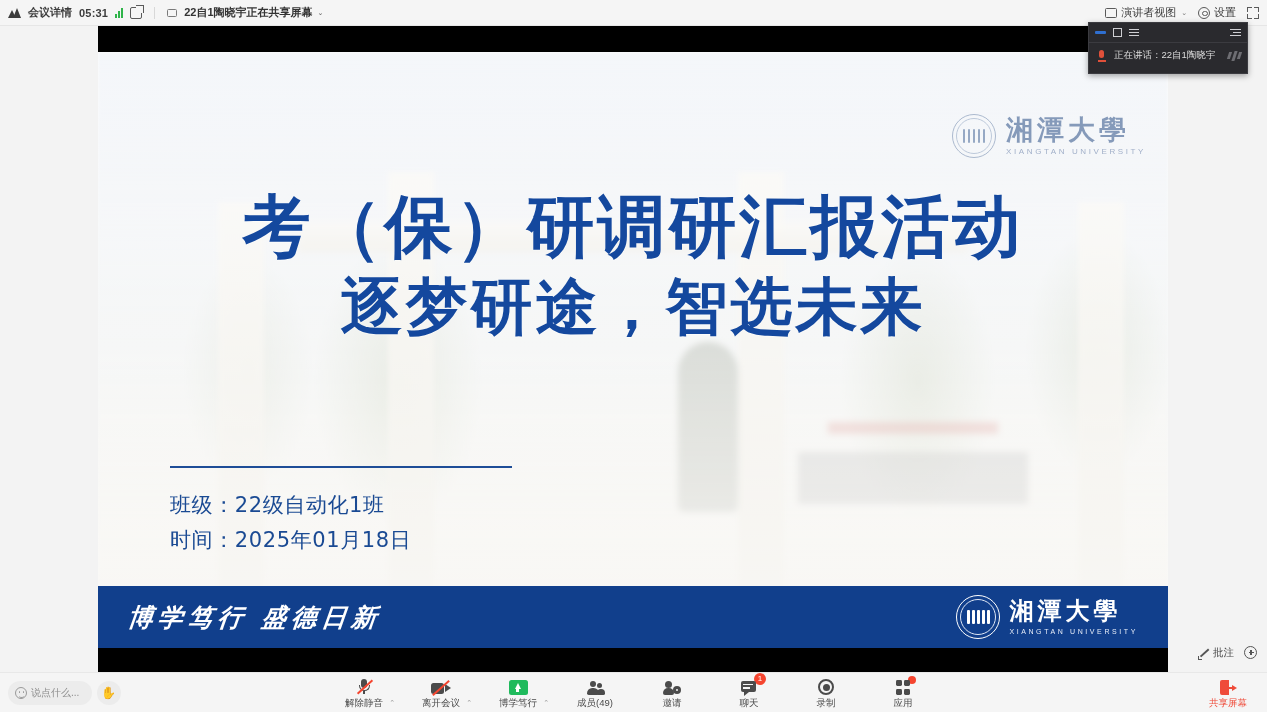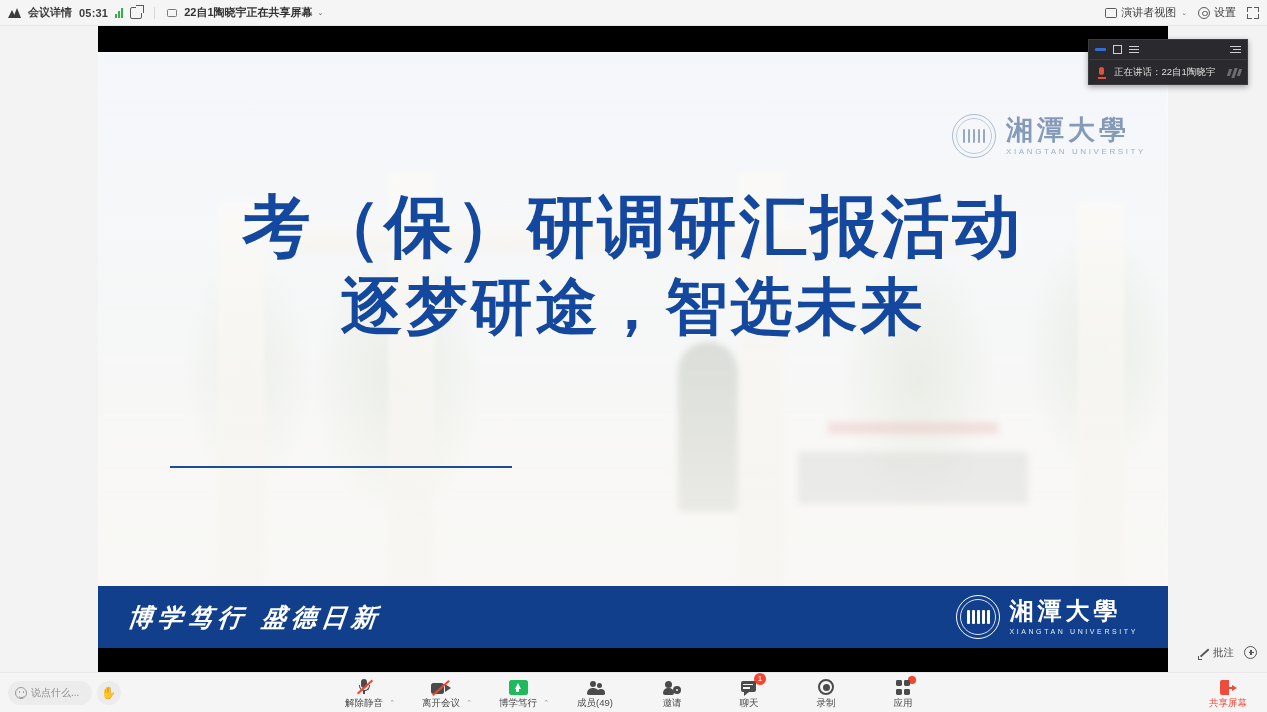--- a/index.html
+++ b/index.html
@@ -130,24 +130,23 @@
   }
   .footer-logo { margin-left:auto; display:flex; align-items:center; gap:9px; }
   .footer-logo .seal { border-color:#fff; }
   .footer-logo .seal::before { border-color:#dfe7f5; }
   .footer-logo .seal .cols b { background:#fff; }
   .footer-logo .logo-cn { color:#fff; font-size:24px; }
   .footer-logo .logo-en { color:#e7edf8; font-size:7px; }
 
   
   .float-panel {
-    position: absolute; right: 19px; top: 22px; width: 160px; height: 46px;
+    position: absolute; right: 19px; top: 22px; width: 160px; height: 52px;
     background: #2a2a2e; border: 1px solid #3b3b40; z-index: 40;
     box-shadow: 0 2px 6px rgba(0,0,0,.35);
-    margin-top: 17px;
   }
   .fp-head { height: 19px; display:flex; align-items:center; gap:7px; padding: 0 6px; }
   .fp-head .dash { width:11px; height:3px; background:#2f6fd0; border-radius:1px; }
   .fp-head .sq { width:9px; height:9px; border:1.4px solid #cfcfd3; }
   .fp-head .lines { display:flex; flex-direction:column; gap:1.6px; }
   .fp-head .lines i { display:block; width:10px; height:1.6px; background:#cfcfd3; }
   .fp-head .expand { margin-left:auto; display:flex; flex-direction:column; gap:1.6px; align-items:flex-end; }
   .fp-head .expand i { display:block; height:1.6px; background:#cfcfd3; }
   .fp-head .expand i:nth-child(1){width:11px}.fp-head .expand i:nth-child(2){width:8px}.fp-head .expand i:nth-child(3){width:11px}
   .fp-body {
@@ -362,20 +361,24 @@
             <span class="logo-en">XIANGTAN UNIVERSITY</span>
           </span>
         </div>
 
         <div class="title-wrap">
           <div class="t-line t2">考（保）研调研汇报活动</div>
           <div class="t-line t1">逐梦研途，智选未来</div>
         </div>
 
         <div class="rule"></div>
+        <div class="meta">
+          <div>班级：22级自动化1班</div>
+          <div>时间：2025年01月18日</div>
+        </div>
 
         <div class="footer-band">
           <div class="motto">博学笃行 盛德日新</div>
           <div class="footer-logo">
             <span class="seal">
               <span class="cols">
                   <b></b>
                   <b></b>
                   <b></b>
                   <b></b>

